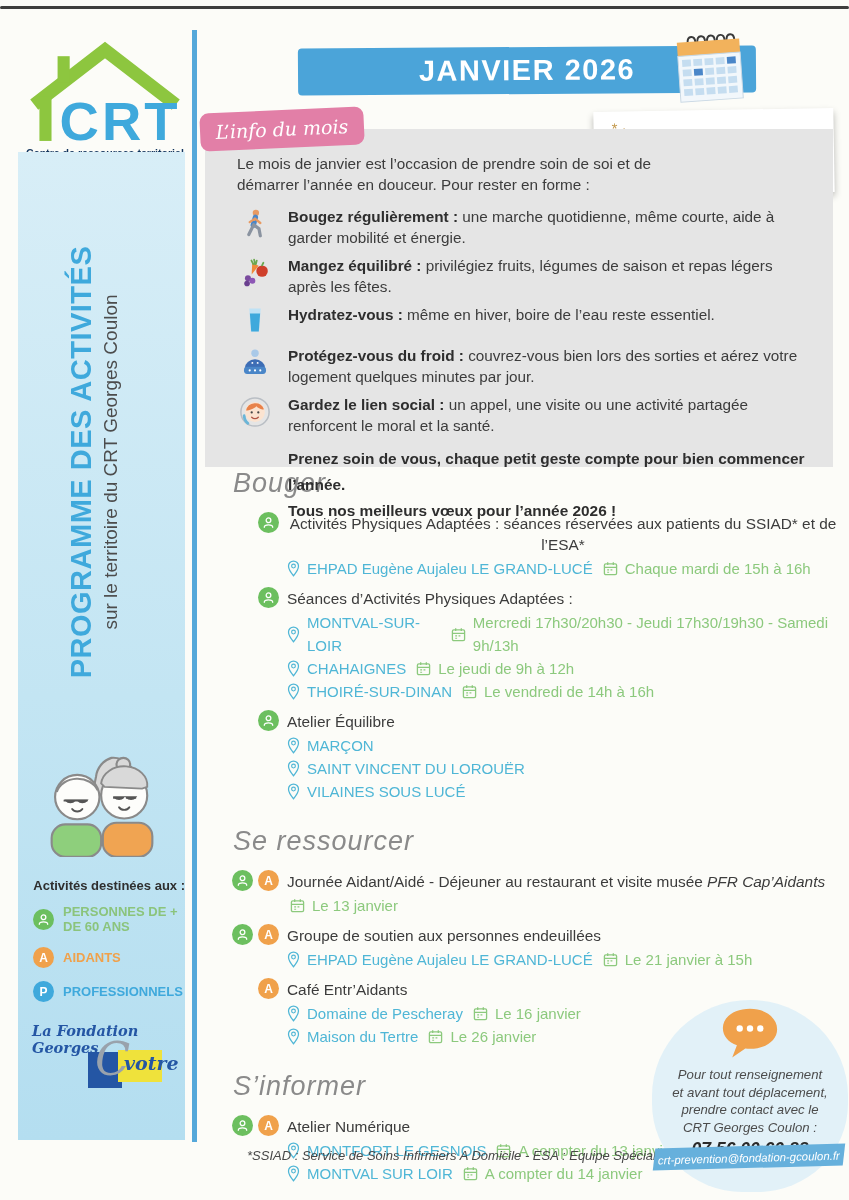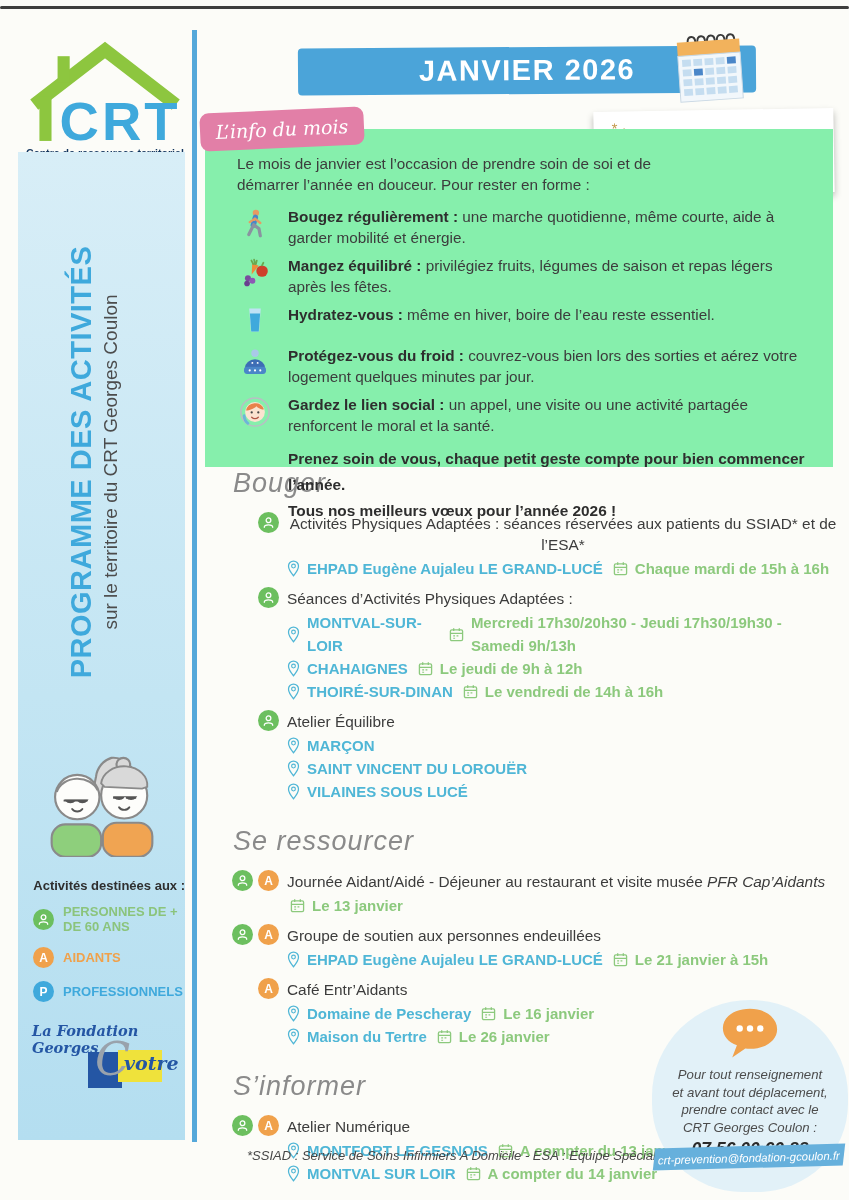--- a/index.html
+++ b/index.html
@@ -51,41 +51,41 @@
   #voeux-card{position:absolute;left:594px;top:110px;width:240px;height:84px;background:#fff;
     box-shadow:0 4px 7px rgba(0,0,0,.28);transform:rotate(-1deg);display:flex;align-items:center;justify-content:center;gap:6px;}
   .voeux-script{font-family:"DejaVu Serif",serif;font-style:italic;font-size:24px;color:#c49a4e;}
   .voeux-year{font-family:"DejaVu Serif",serif;font-style:italic;font-weight:bold;font-size:27px;color:#222;}
   #voeux-card::before{content:"* ·";position:absolute;left:18px;top:8px;color:#c49a4e;font-size:15px;}
   #voeux-card::after{content:"* ✶";position:absolute;right:20px;bottom:6px;color:#c49a4e;font-size:14px;}
   
   #info-badge{position:absolute;left:200px;top:110px;width:164px;height:38px;background:#e27fa7;border-radius:9px;
     transform:rotate(-2.6deg);display:flex;align-items:center;justify-content:center;z-index:3;}
   #info-badge span{color:#fff;font-family:"DejaVu Serif",serif;font-style:italic;font-size:19px;}
-  #info-box{position:absolute;left:205px;top:129px;width:628px;height:338px;background:#86efac;z-index:1;
+  #info-box{position:absolute;left:205px;top:129px;width:628px;height:338px;background:#e5e5e5;z-index:1;
     padding:0;box-sizing:border-box;}
   .info-inner{padding:24px 26px 0 32px;}
   .info-intro{font-size:15.3px;line-height:21px;color:#3c3c3c;width:440px;margin-bottom:12px;}
   .tip-row{display:flex;gap:15px;margin-bottom:8px;align-items:flex-start;}
   .tip-icon{width:36px;flex-shrink:0;text-align:center;padding-top:1px;}
   .tip-text{font-size:15.3px;line-height:20.5px;color:#3c3c3c;}
   .tip-text b{color:#2e2e2e;}
   .info-closing{font-size:15.4px;font-weight:bold;color:#2e2e2e;line-height:26px;margin-top:10px;margin-left:51px;}
   
   #sections{position:absolute;left:233px;top:468px;width:606px;}
   .section{margin-bottom:23px;}
   .section-title{font-style:italic;font-weight:normal;font-size:27px;color:#8a8a8a;letter-spacing:1px;margin:0 0 13px 0;
     font-family:"Liberation Sans",sans-serif;}
   .item{margin-bottom:7px;}
   .item-head{display:flex;align-items:flex-start;text-align:center;}
   .badges{width:46px;display:flex;justify-content:flex-end;gap:5px;flex-shrink:0;margin-right:8px;padding-top:0;}
   .item-title{font-size:15.4px;line-height:21px;color:#3c3c3c;padding-top:1px;}
   .item-title em{font-style:italic;}
   .details{margin-left:54px;margin-top:2px;}
-  .detail-line{display:flex;align-items:center;gap:7px;line-height:23px;font-size:15px;font-weight:bold;}
+  .detail-line{display:flex;align-items:center;gap:7px;line-height:23px;font-size:15px;}
   .place{color:#4fb6d6;}
   .date{color:#8cc97d;}
   .pin{color:#4fb6d6;flex-shrink:0;display:inline-flex;}
   .cal{color:#8cc97d;flex-shrink:0;display:inline-flex;margin-left:3px;}
   
   #footnote{position:absolute;left:247px;top:1148px;font-style:italic;font-size:13px;color:#474747;}
   
   #contact{position:absolute;left:652px;top:1000px;width:196px;height:192px;background:#e2f1f8;
     border-radius:50% 50% 46% 46%;text-align:center;z-index:2;}
   #contact .bubble{margin-top:6px;}

